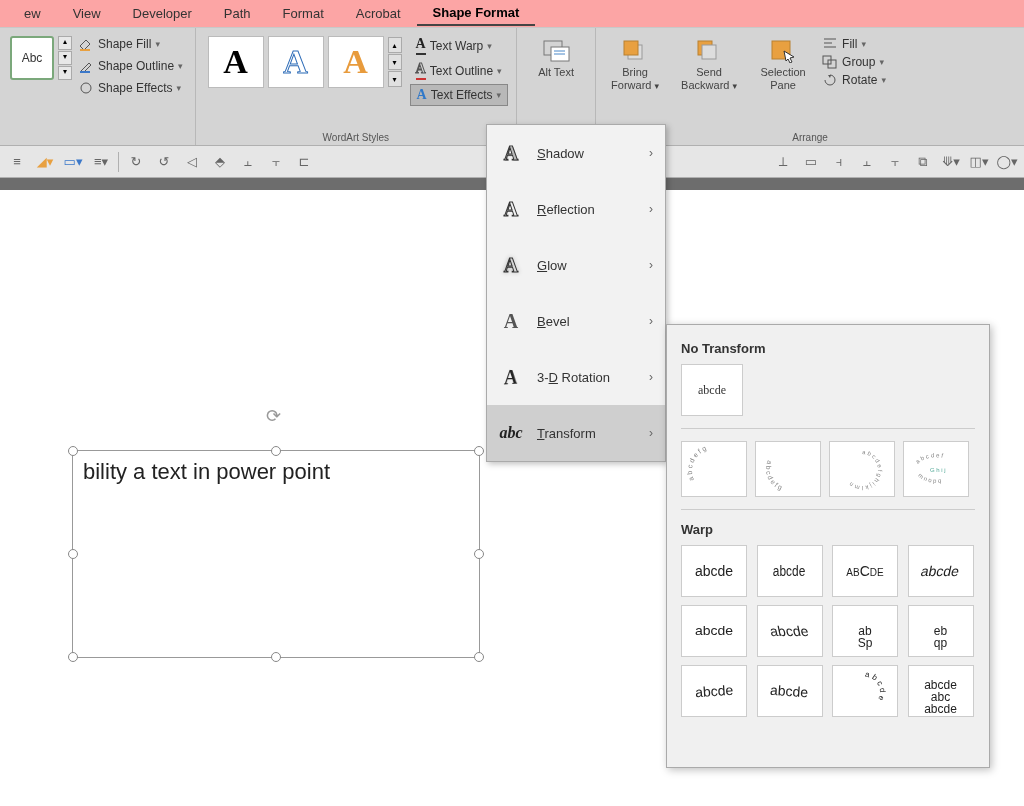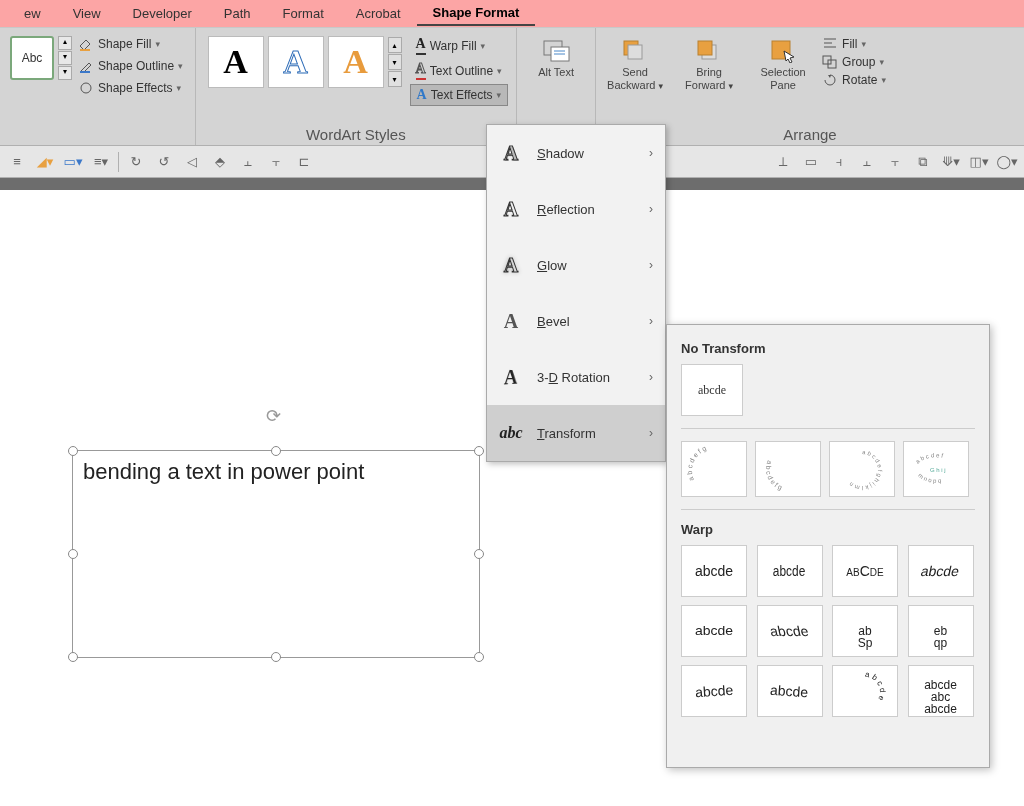--- a/index.html
+++ b/index.html
@@ -6,21 +6,21 @@
 body { background: #fff; width: 1024px; height: 806px; overflow: hidden; position: relative; }
 
 
 .menubar { background: #fca5a5; height: 28px; display: flex; align-items: center; padding-left: 8px; gap: 0; border-bottom: 1px solid #c8c8c8; }
 .menubar .menu-item { padding: 4px 16px; font-size: 13px; color: #333; cursor: pointer; }
 .menubar .menu-item.active { color: #000; font-weight: 600; border-bottom: 2px solid #444; }
 
 
 .ribbon { background: #d4d4d4; height: 118px; display: flex; border-bottom: 1px solid #b0b0b0; }
 .ribbon-group { display: flex; flex-direction: column; padding: 4px 6px 2px 6px; border-right: 1px solid #b8b8b8; }
-.ribbon-group-label { font-size: 15px; color: #555; text-align: center; margin-top: auto; padding-top: 2px; }
+.ribbon-group-label { font-size: 10px; color: #555; text-align: center; margin-top: auto; padding-top: 2px; }
 .ribbon-top { display: flex; flex: 1; align-items: flex-start; }
 
 .shape-abc { width: 44px; height: 44px; border: 2px solid #7BA87B; border-radius: 3px; display: flex; align-items: center; justify-content: center; font-size: 12px; color: #333; background: #fff; margin: 4px; }
 .shape-btns { display: flex; flex-direction: column; gap: 2px; padding: 2px; }
 .shape-btn { display: flex; align-items: center; gap: 4px; font-size: 12px; color: #333; padding: 2px 4px; }
 .shape-btn .icon { width: 16px; height: 16px; display: inline-flex; align-items: center; justify-content: center; }
 
 .wordart-gallery { display: flex; align-items: center; gap: 4px; margin: 4px 6px; }
 .wordart-item { width: 56px; height: 52px; background: #fff; border: 1px solid #bbb; display: flex; align-items: center; justify-content: center; }
 .wordart-item .A { font-size: 34px; font-weight: 700; font-family: Georgia, serif; }
@@ -155,21 +155,21 @@
           </div>
         <div class="gallery-scroll">
           <div>▴</div>
           <div>▾</div>
           <div>▾</div>
         </div>
       </div>
       <div class="text-btns">
         <div class="text-btn">
           <span class="A-icon underline" style="color:#222;border-color:#333;">A</span>
-          <span>Warp Fill</span>
+          <span>Text Warp</span>
           <span style="font-size:9px;color:#666;">▾</span>
         </div>
         <div class="text-btn">
           <span class="A-icon underline" style="-webkit-text-stroke:1px #555;color:transparent;border-color:#c33;">A</span>
           <span>Text Outline</span>
           <span style="font-size:9px;color:#666;">▾</span>
         </div>
         <div class="text-btn active">
           <span class="A-icon" style="color:#2f78c9;">A</span>
           <span>Text Effects</span>
@@ -196,34 +196,34 @@
     </div>
     <div class="ribbon-group-label">bility</div>
   </div>
 
   <div class="ribbon-group" style="flex:1;border-right:none;">
     <div class="ribbon-top">
       <div class="arrange-big">
         <div class="arrange-item">
           <div class="big-icon">
               <svg width="30" height="26">
+                <rect x="8" y="8" width="14" height="14" fill="#ddd" stroke="#999"></rect>
                 <rect x="4" y="4" width="14" height="14" fill="#e8a040" stroke="#b88030"></rect>
-                <rect x="8" y="8" width="14" height="14" fill="#ddd" stroke="#999"></rect>
               </svg>
             </div>
-          <div class="label"><span>Send Backward</span> <span style="font-size:9px;">▾</span></div>
+          <div class="label"><span>Bring Forward</span> <span style="font-size:9px;">▾</span></div>
         </div>
         <div class="arrange-item">
           <div class="big-icon">
               <svg width="30" height="26">
+                <rect x="4" y="4" width="14" height="14" fill="#e8a040" stroke="#b88030"></rect>
                 <rect x="8" y="8" width="14" height="14" fill="#ddd" stroke="#999"></rect>
-                <rect x="4" y="4" width="14" height="14" fill="#e8a040" stroke="#b88030"></rect>
               </svg>
             </div>
-          <div class="label"><span>Bring Forward</span> <span style="font-size:9px;">▾</span></div>
+          <div class="label"><span>Send Backward</span> <span style="font-size:9px;">▾</span></div>
         </div>
         <div class="arrange-item">
           <div class="big-icon">
               <svg width="30" height="26">
                 <rect x="4" y="4" width="18" height="18" fill="#e8a040" stroke="#b88030"></rect>
                 <path d="M16 14 L26 20 L22 21 L24 25 L22 26 L20 22 L18 24 Z" fill="#fff" stroke="#333"></path>
               </svg>
             </div>
           <div class="label"><span>Selection Pane</span></div>
         </div>
@@ -297,21 +297,21 @@
   <div class="shape-box">
     <div class="rotate-handle">⟳</div>
     <div class="handle h-tl"></div>
     <div class="handle h-tm"></div>
     <div class="handle h-tr"></div>
     <div class="handle h-ml"></div>
     <div class="handle h-mr"></div>
     <div class="handle h-bl"></div>
     <div class="handle h-bm"></div>
     <div class="handle h-br"></div>
-    <div class="shape-text">bending a text in power point</div>
+    <div class="shape-text">bility a text in power point</div>
   </div>
 </div>
 
 <div class="dropdown">
   <div class="dd-item">
     <span class="dd-icon" style="-webkit-text-stroke:1px #333;color:transparent;text-shadow:1px 1px 0 #bbb;">A</span>
     <span class="dd-label"><u>S</u><span>hadow</span></span>
     <span class="dd-arrow">›</span>
   </div>
   <div class="dd-item">

